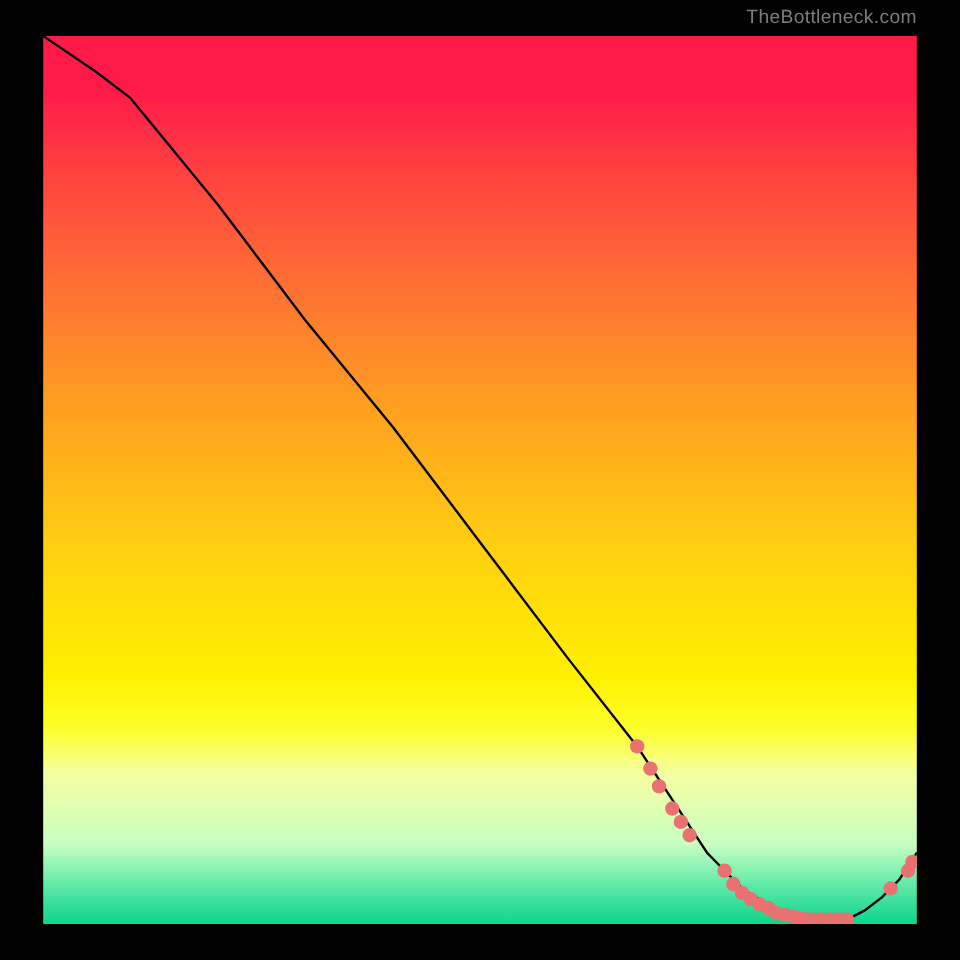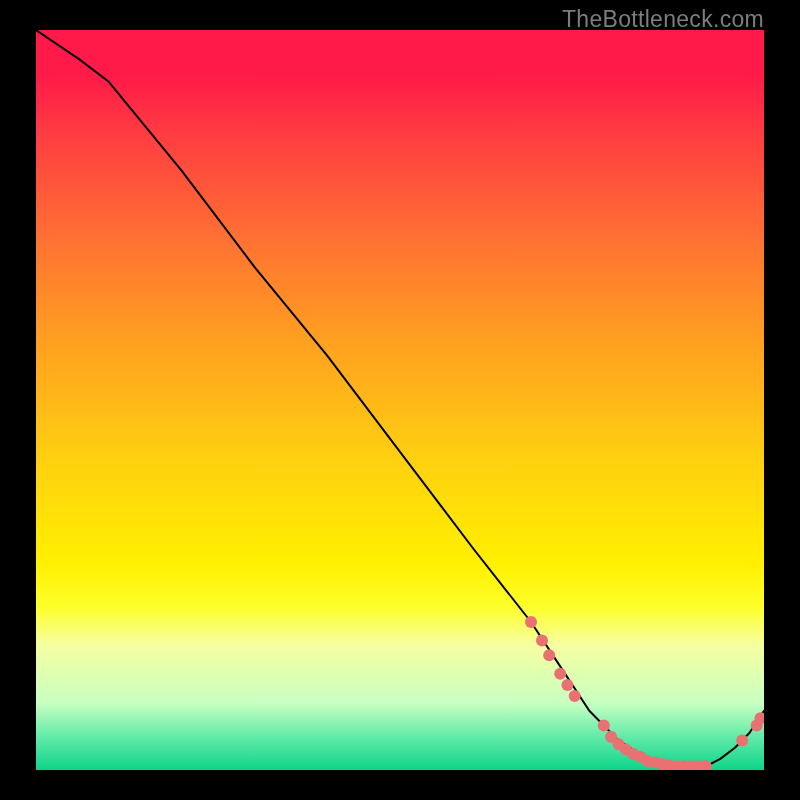--- a/index.html
+++ b/index.html
@@ -38,21 +38,21 @@
       #c7ffc2 91%,
       #57e8a5 96%,
       #0fd48a 100%
     );
   }
   .attribution {
     position: absolute;
     top: 6px;
     right: 36px;
     color: #7d7d7d;
-    font-size: 23px;
+    font-size: 16px;
     font-weight: 500;
     letter-spacing: 0.3px;
   }
   svg.curve {
     position: absolute;
     left: 0;
     top: 0;
     width: 728px;
     height: 740px;
   }

